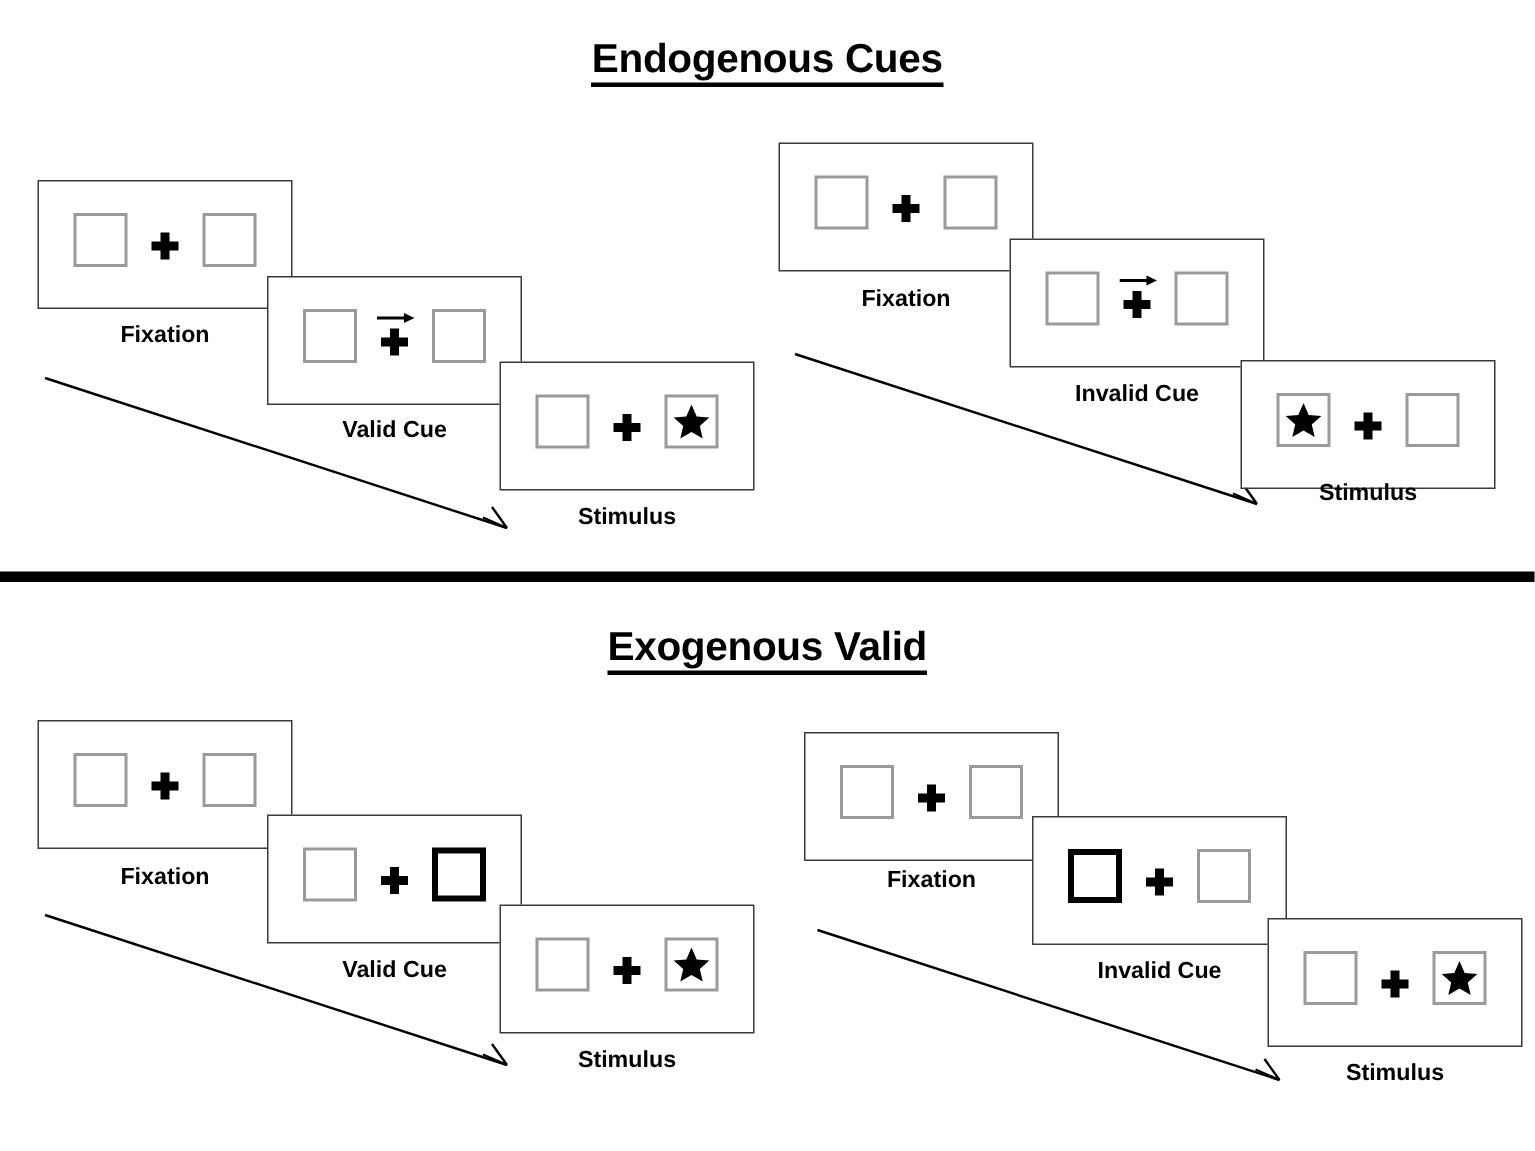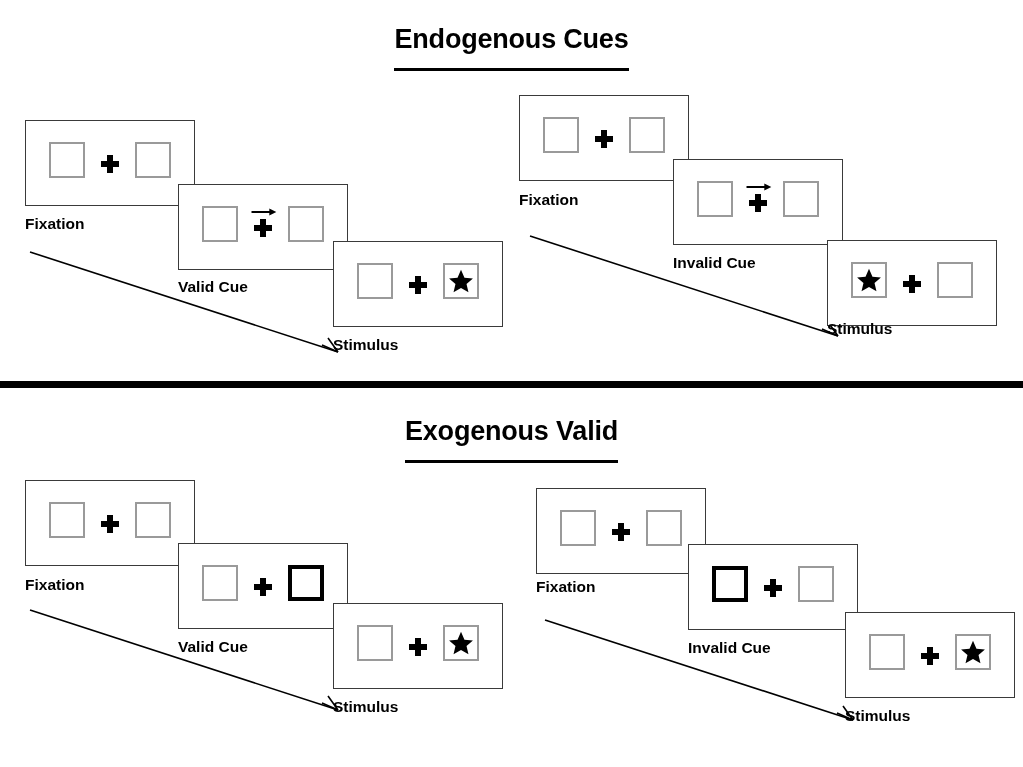--- a/index.html
+++ b/index.html
@@ -26,21 +26,21 @@
     position: absolute;
     width: 1023px;
     text-align: center;
     font-size: 27px;
     font-weight: bold;
     letter-spacing: -0.2px;
     color: #000000;
   }
   .section-title span {
     border-bottom: 3px solid #000000;
-    padding-bottom: 14px;
+    padding-bottom: 1px;
   }
 
   .divider {
     position: absolute;
     left: 0;
     width: 1023px;
     height: 7px;
     background: #000000;
   }
 
@@ -142,21 +142,21 @@
     display: block;
   }
 
   
   .frame-label {
     position: absolute;
     font-size: 15.5px;
     font-weight: bold;
     white-space: nowrap;
     color: #000000;
-    text-align: left;
+    text-align: center;
   }
 
   
   .time-arrow {
     position: absolute;
     pointer-events: none;
   }
   .time-arrow svg { display: block; overflow: visible; }
 </style>
 </head>

